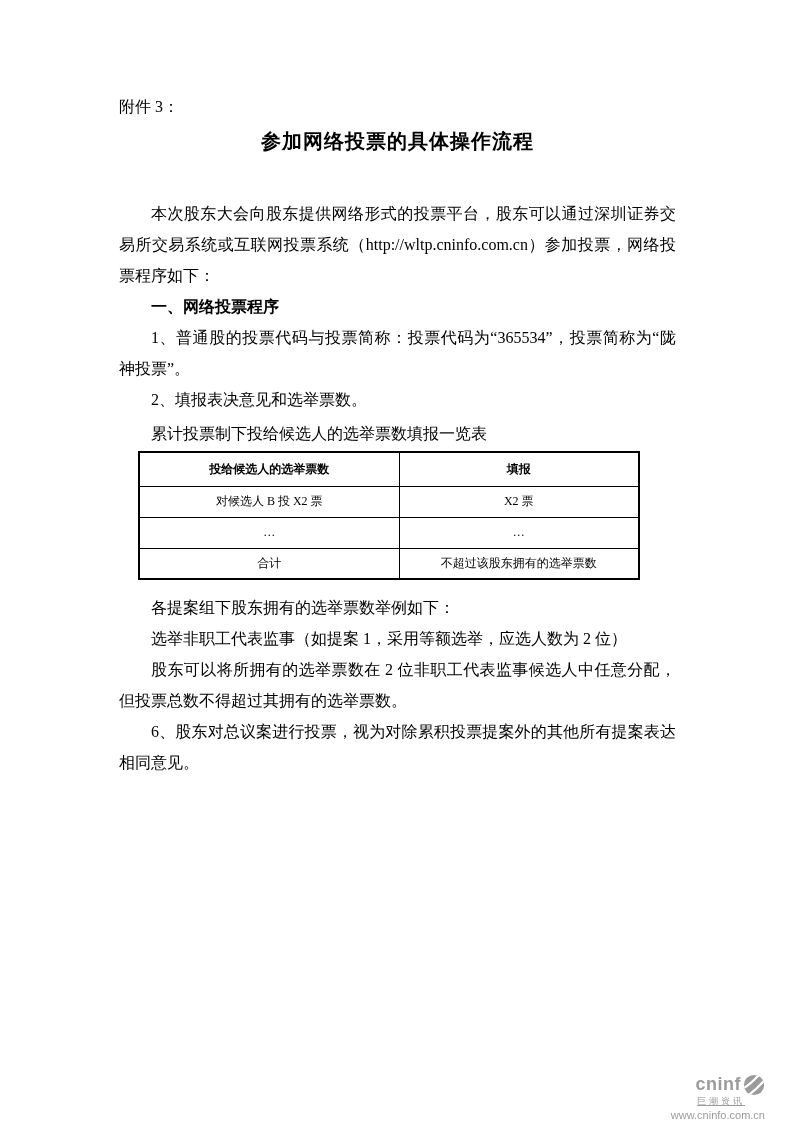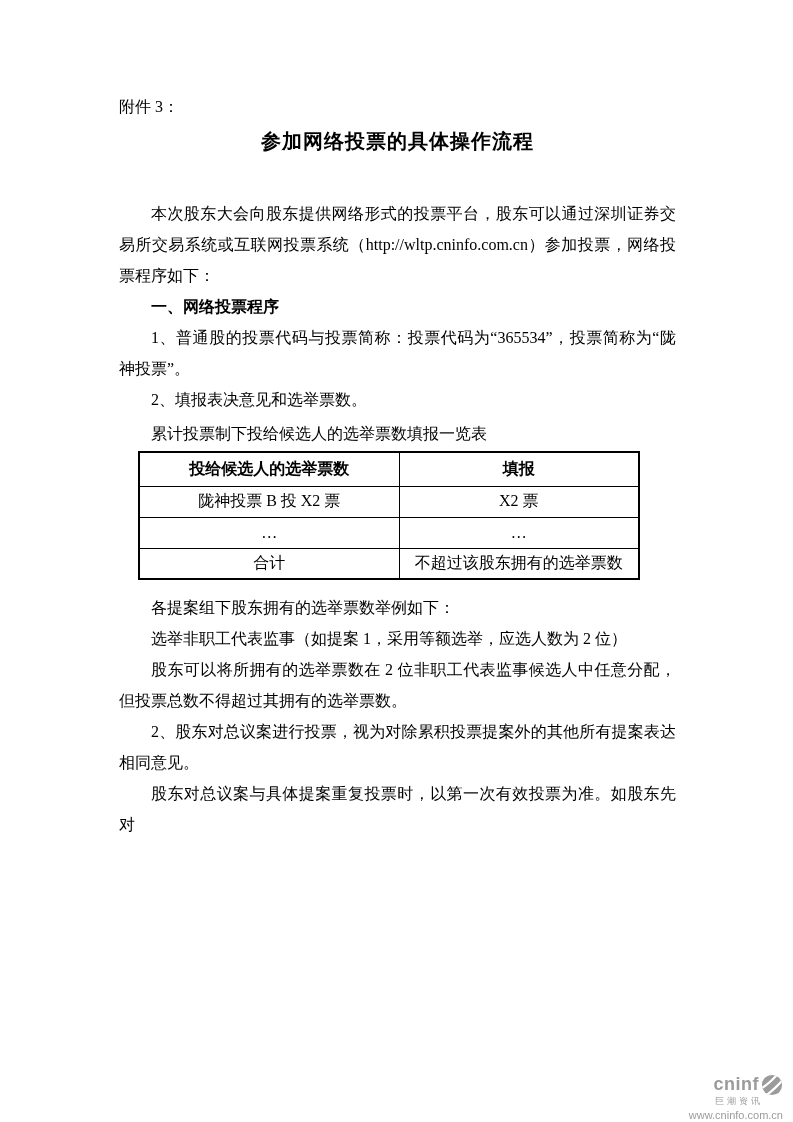--- a/index.html
+++ b/index.html
@@ -58,37 +58,37 @@
     border-collapse: collapse;
     margin-top: 2px;
     margin-left: 19px;
     width: 502px;
     table-layout: fixed;
   }
   table.votes th, table.votes td {
     border: 1.5px solid #000000;
     text-align: center;
     vertical-align: middle;
-    font-size: 16px;
+    font-size: 12px;
     padding: 0 4px;
   }
   table.votes { border: 2px solid #000000; }
   table.votes th {
     font-family: "Liberation Sans", "DejaVu Sans", sans-serif;
     font-weight: bold;
     height: 34px;
   }
   table.votes td { height: 31px; font-weight: normal; }
   table.votes col.c1 { width: 52%; }
   table.votes col.c2 { width: 48%; }
   .after-table { margin-top: 12px; }
   .footer-logo {
     position: absolute;
     top: 1074px;
-    right: 10px;
+    right: 28px;
     display: flex;
     flex-direction: column;
     align-items: flex-end;
     font-family: "Liberation Sans", "DejaVu Sans", sans-serif;
     line-height: 1.1;
   }
   .logo-row {
     display: flex;
     align-items: center;
     gap: 2px;
@@ -96,20 +96,21 @@
   .logo-brand {
     font-size: 18px;
     font-weight: bold;
     letter-spacing: 0.5px;
   }
   .logo-cn {
     font-size: 9px;
     letter-spacing: 3px;
     margin-top: 1px;
     margin-right: 20px;
+    text-decoration: underline;
   }
   .logo-url {
     font-size: 11px;
     margin-top: 2px;
   }
 </style>
 </head>
 <body>
 
 <div class="page">
@@ -133,39 +134,38 @@
             <col class="c2">
           </colgroup>
         <thead>
           <tr>
             <th>投给候选人的选举票数</th>
             <th>填报</th>
           </tr>
         </thead>
         <tbody>
           <tr>
-            <td>陇神投票 B 投 X2 票</td>
+            <td>对候选人 B 投 X2 票</td>
             <td>X2 票</td>
           </tr>
           <tr>
             <td>…</td>
             <td>…</td>
           </tr>
           <tr>
             <td>合计</td>
             <td>不超过该股东拥有的选举票数</td>
           </tr>
         </tbody>
       </table>
 
       <p class="after-table">各提案组下股东拥有的选举票数举例如下：</p>
       <p>选举非职工代表监事（如提案 1，采用等额选举，应选人数为 2 位）</p>
       <p>股东可以将所拥有的选举票数在 2 位非职工代表监事候选人中任意分配，但投票总数不得超过其拥有的选举票数。</p>
-      <p>2、股东对总议案进行投票，视为对除累积投票提案外的其他所有提案表达相同意见。</p>
-      <p>股东对总议案与具体提案重复投票时，以第一次有效投票为准。如股东先对</p>
+      <p>6、股东对总议案进行投票，视为对除累积投票提案外的其他所有提案表达相同意见。</p>
     </div>
   </div>
 
   <div class="footer-logo" style="color:#9b9b9b;">
     <div class="logo-row">
       <span class="logo-brand">cninf</span>
       <span style="display:inline-block;width:22px;height:22px;">
         <svg width="22" height="22" viewBox="0 0 24 24">
           <defs>
             <clipPath id="swirlclip">

